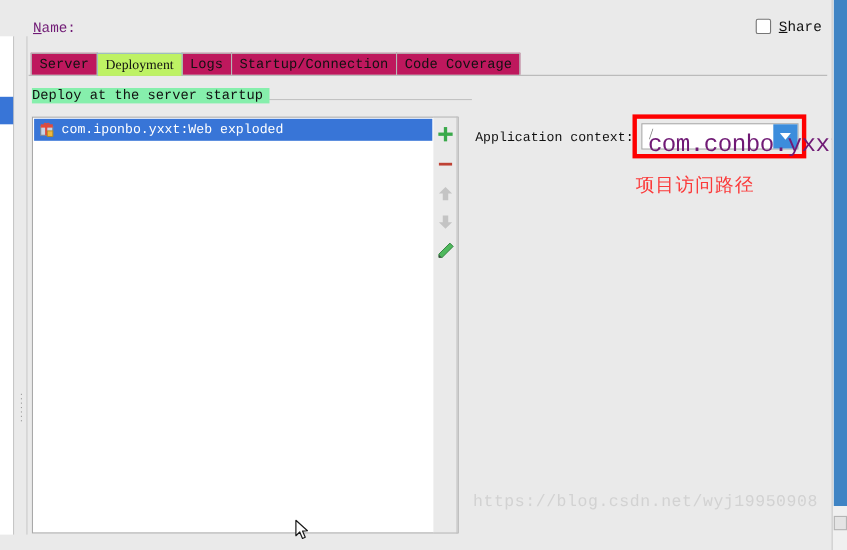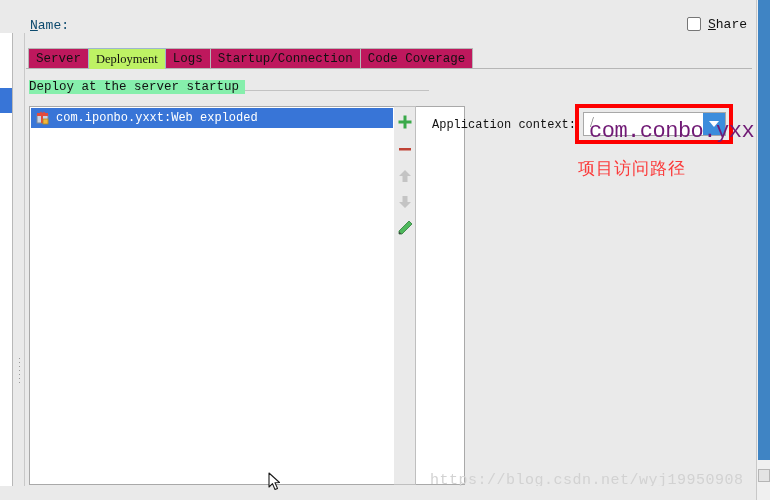--- a/index.html
+++ b/index.html
@@ -69,21 +69,21 @@
   .name-row {
     position: absolute;
     left: 25px; top: 10px;
     width: 745px; height: 28px;
   }
   .name-label {
     position: absolute;
     left: 5px; top: 8px;
     font-size: 13px;
     letter-spacing: 0px;
-    color: #0c4a6e;
+    color: #701a75;
   }
   .name-label u { text-decoration: underline; }
   .name-input {
     position: absolute;
     left: 42px; top: 0px;
     width: 612px; height: 26px;
     background: #ffffff;
     border: 1px solid #a6a6a6;
     box-sizing: border-box;
     font-family: "Liberation Serif", "DejaVu Serif", serif;
@@ -168,21 +168,21 @@
     left: 29px; top: 90px;
     width: 400px; height: 1px;
     background: #c2c2c2;
     z-index: 1;
   }
 
   
   .deploy-list {
     position: absolute;
     left: 29px; top: 106px;
-    width: 436px; height: 379px;
+    width: 388px; height: 379px;
     background: #ffffff;
     border: 1px solid #a9a9a9;
     box-sizing: border-box;
     overflow: hidden;
   }
   .deploy-row {
     position: absolute;
     left: 1px; top: 1px;
     width: 362px; height: 20px;
     background: #3875d7;
@@ -292,21 +292,20 @@
 
   
   .watermark {
     position: absolute;
     left: 430px; top: 448px;
     font-family: "Liberation Mono", "DejaVu Sans Mono", monospace;
     font-size: 15px;
     color: #d2d2d2;
     white-space: nowrap;
     letter-spacing: 0.5px;
-    margin-top: 24px;
   }
 
   
   .right-scroll {
     position: absolute;
     right: 0; top: 0;
     width: 14px; height: 500px;
     background: #f0f0f0;
     border-left: 1px solid #c8c8c8;
     box-sizing: border-box;

